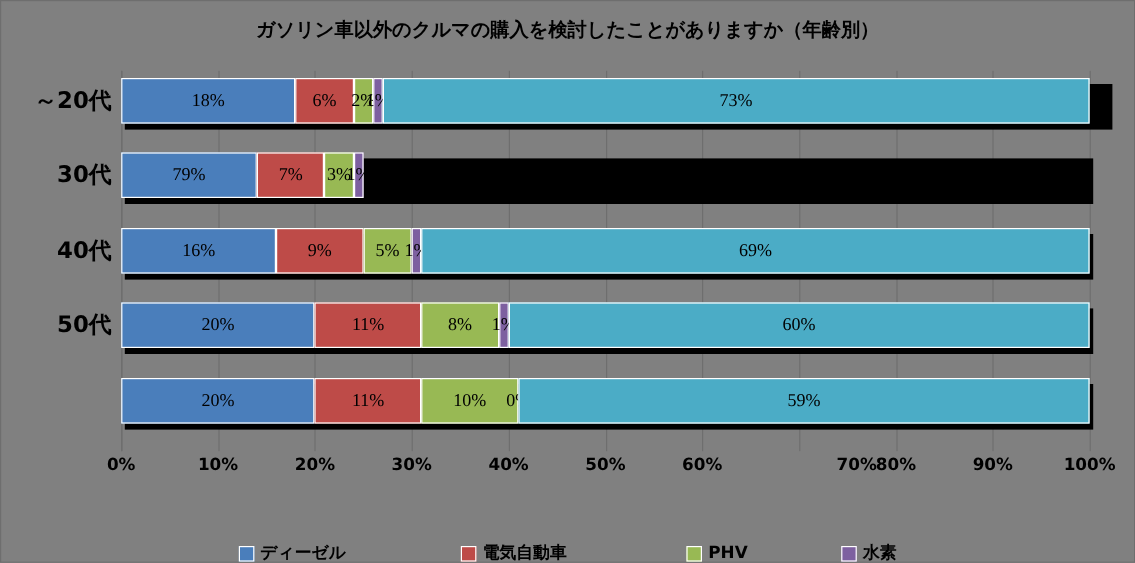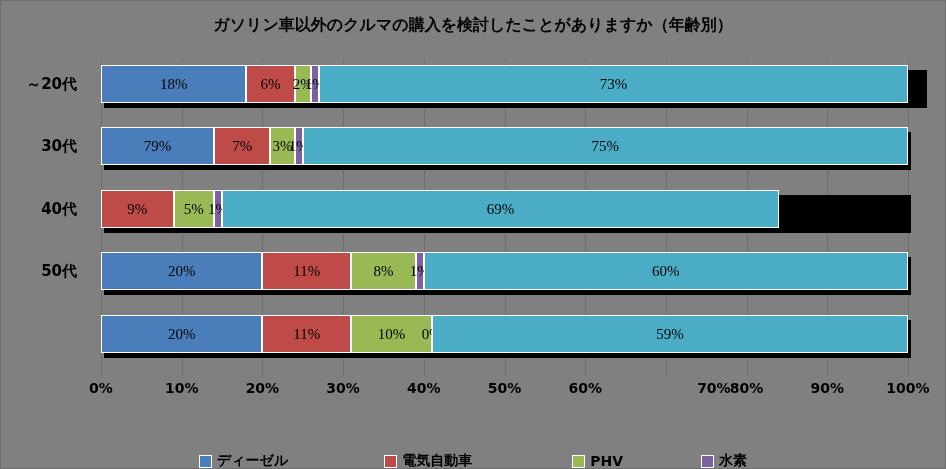--- a/index.html
+++ b/index.html
@@ -91,25 +91,25 @@
     position:absolute;
     left:50%;
     transform:translateX(-50%);
   }
   #cat-labels{
     position:absolute;
     left:0;top:58px;width:96px;height:317px;
   }
   .cat-item{
     position:absolute;
-    right:20px;
+    right:4px;
     text-align:center;
     font-family:"DejaVu Sans", sans-serif;
     font-weight:bold;
-    font-size:15px;
+    font-size:19px;
     color:#000;
     white-space:nowrap;
     height:38px;
     line-height:38px;
   }
   
   #x-axis{
     position:absolute;
     left:100px;
     top:379px;
@@ -209,28 +209,28 @@
           </div>
           <div class="seg" style="width: 56.49px; background: rgb(190, 75, 72);">
             <span class="seg-label">7%</span>
           </div>
           <div class="seg narrow" style="width: 24.21px; background: rgb(152, 185, 84);">
             <span class="seg-label">3%</span>
           </div>
           <div class="seg narrow" style="width: 8.07px; background: rgb(125, 96, 160);">
             <span class="seg-label">1%</span>
           </div>
-          <div class="seg" style="width: 605.25px; background: rgb(75, 172, 198);">
-            <span class="seg-label">75%</span>
-          </div>
         </div>
       </div>
       <div class="bar-row" style="top: 131px;">
         <div class="bar-shadow"></div>
         <div class="bar-track">
+          <div class="seg" style="width: 129.12px; background: rgb(74, 126, 187);">
+            <span class="seg-label">16%</span>
+          </div>
           <div class="seg" style="width: 72.63px; background: rgb(190, 75, 72);">
             <span class="seg-label">9%</span>
           </div>
           <div class="seg narrow" style="width: 40.35px; background: rgb(152, 185, 84);">
             <span class="seg-label">5%</span>
           </div>
           <div class="seg narrow" style="width: 8.07px; background: rgb(125, 96, 160);">
             <span class="seg-label">1%</span>
           </div>
           <div class="seg" style="width: 556.83px; background: rgb(75, 172, 198);">

